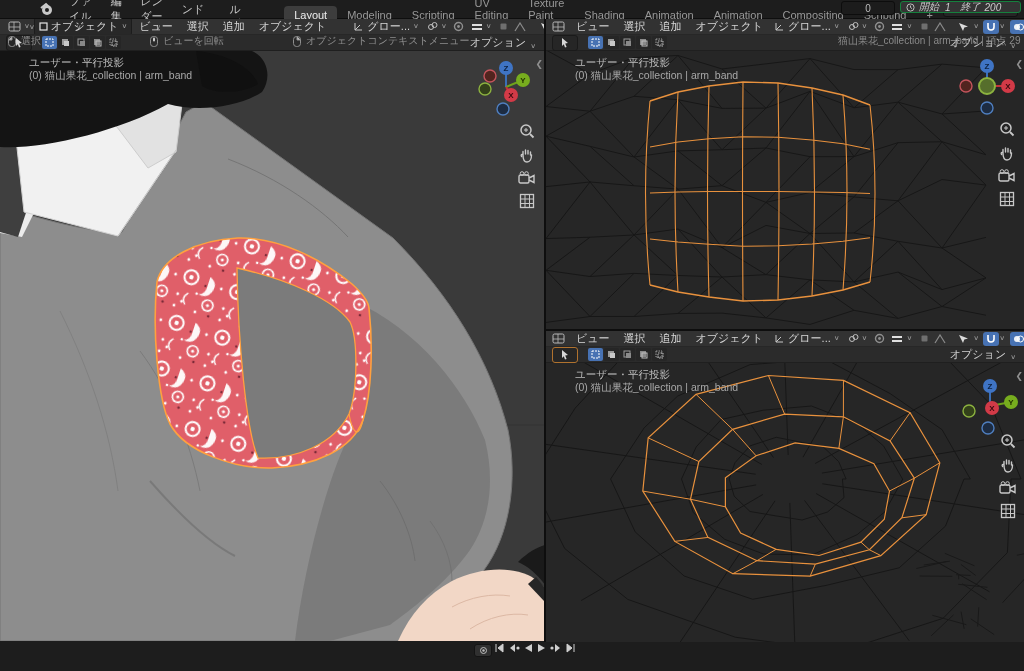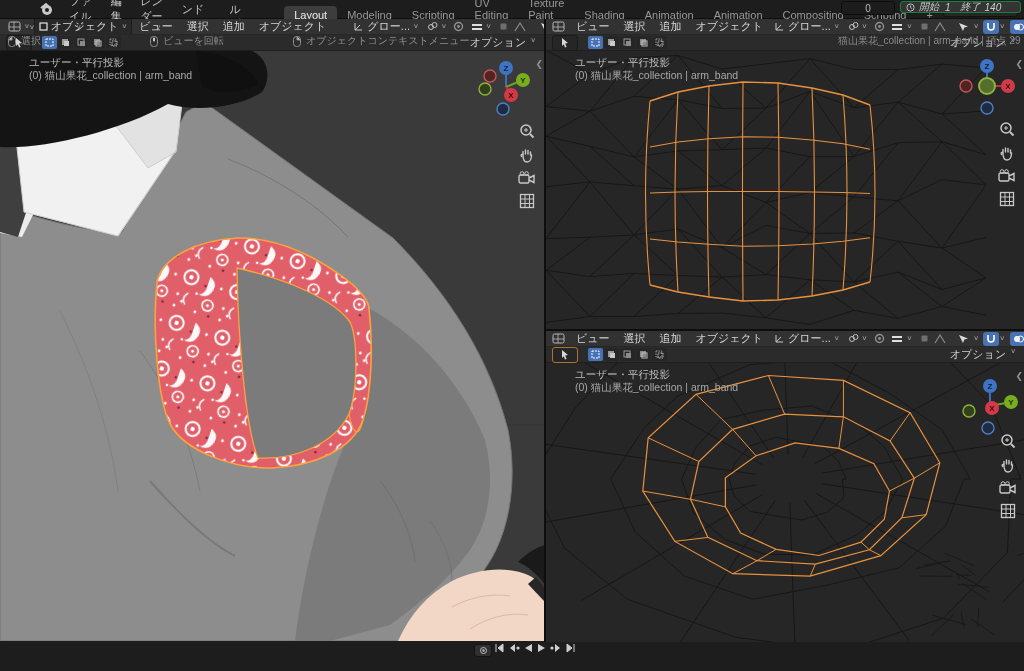--- a/index.html
+++ b/index.html
@@ -20,21 +20,21 @@
   .hdr .menu{padding:0 7px;}
   .dd{display:flex;align-items:center;gap:3px;padding:1px 4px;border-radius:3px;}
   .dd.box{background:#282828;border:1px solid #1c1c1c;}
   .chev{font-size:8px;color:#9a9a9a;transform:scaleY(.8);}
   .iconbtn{display:flex;align-items:center;justify-content:center;width:16px;height:14px;border-radius:3px;}
   .iconbtn.blue{background:#4772b3;}
   .toolrow{background:#2b2b2b;display:flex;align-items:center;font-size:11px;color:#cfcfcf;box-sizing:border-box;border-bottom:1px solid #1f1f1f;}
   .selmode{display:flex;gap:1px;margin-left:10px;}
   .selmode .sm{width:15px;height:13px;border-radius:2px;background:#262626;display:flex;align-items:center;justify-content:center;}
   .selmode .sm.on{background:#4772b3;}
-  .optlabel{margin-left:auto;margin-right:8px;display:flex;gap:4px;align-items:flex-start;color:#d0d0d0;}
+  .optlabel{margin-left:auto;margin-right:8px;display:flex;gap:4px;align-items:flex-end;color:#d0d0d0;}
   
   .vptext{position:absolute;left:9px;top:5px;font-size:10.5px;line-height:13px;color:#bdbdbd;pointer-events:none;margin-left:20px;}
   .vptext .l2{color:#a8a8a8;}
   .collapse{position:absolute;right:1px;top:8px;font-size:9px;color:#8f8f8f;}
   
   .navcol{position:absolute;display:flex;flex-direction:column;gap:8px;align-items:center;}
   
   #timeline{left:0;top:642px;width:1024px;height:15px;background:#272727;display:flex;align-items:center;font-size:10.5px;color:#cdcdcd;border-top:1px solid #0e0e0e;box-sizing:border-box;}
   #timeline .menu{padding:0 8px;display:flex;align-items:center;gap:4px;}
   .framefield{position:absolute;left:841px;top:1px;width:52px;height:12px;background:#1c1c1c;border:1px solid #0d0d0d;border-radius:3px;color:#bbb;font-size:10px;display:flex;align-items:center;justify-content:center;}
@@ -845,21 +845,21 @@
   </span>
   <span class="framefield">0</span>
   <span class="rangegroup">
     <svg width="9" height="9" viewBox="0 0 9 9">
         <circle cx="4.5" cy="4.5" r="3.6" fill="none" stroke="#bdbdbd"></circle>
         <path d="M4.5,2.5 V4.5 L6,5.6" stroke="#bdbdbd" fill="none"></path>
       </svg>
     <span>開始</span>
     <span style="margin-left:2px">1</span>
     <span style="margin-left:6px">終了</span>
-    <span>140</span>
+    <span>200</span>
   </span>
 </div>
 
 <div id="statusbar">
   <span class="grp" style="left:8px">
     <svg width="8" height="11" viewBox="0 0 8 11">
         <rect x=".5" y=".5" width="7" height="10" rx="3" fill="none" stroke="#8f8f8f"></rect>
         <path d="M.5,4 h3.5 V.5" stroke="#8f8f8f" fill="#cfcfcf"></path>
       </svg>
     <span>選択</span>

